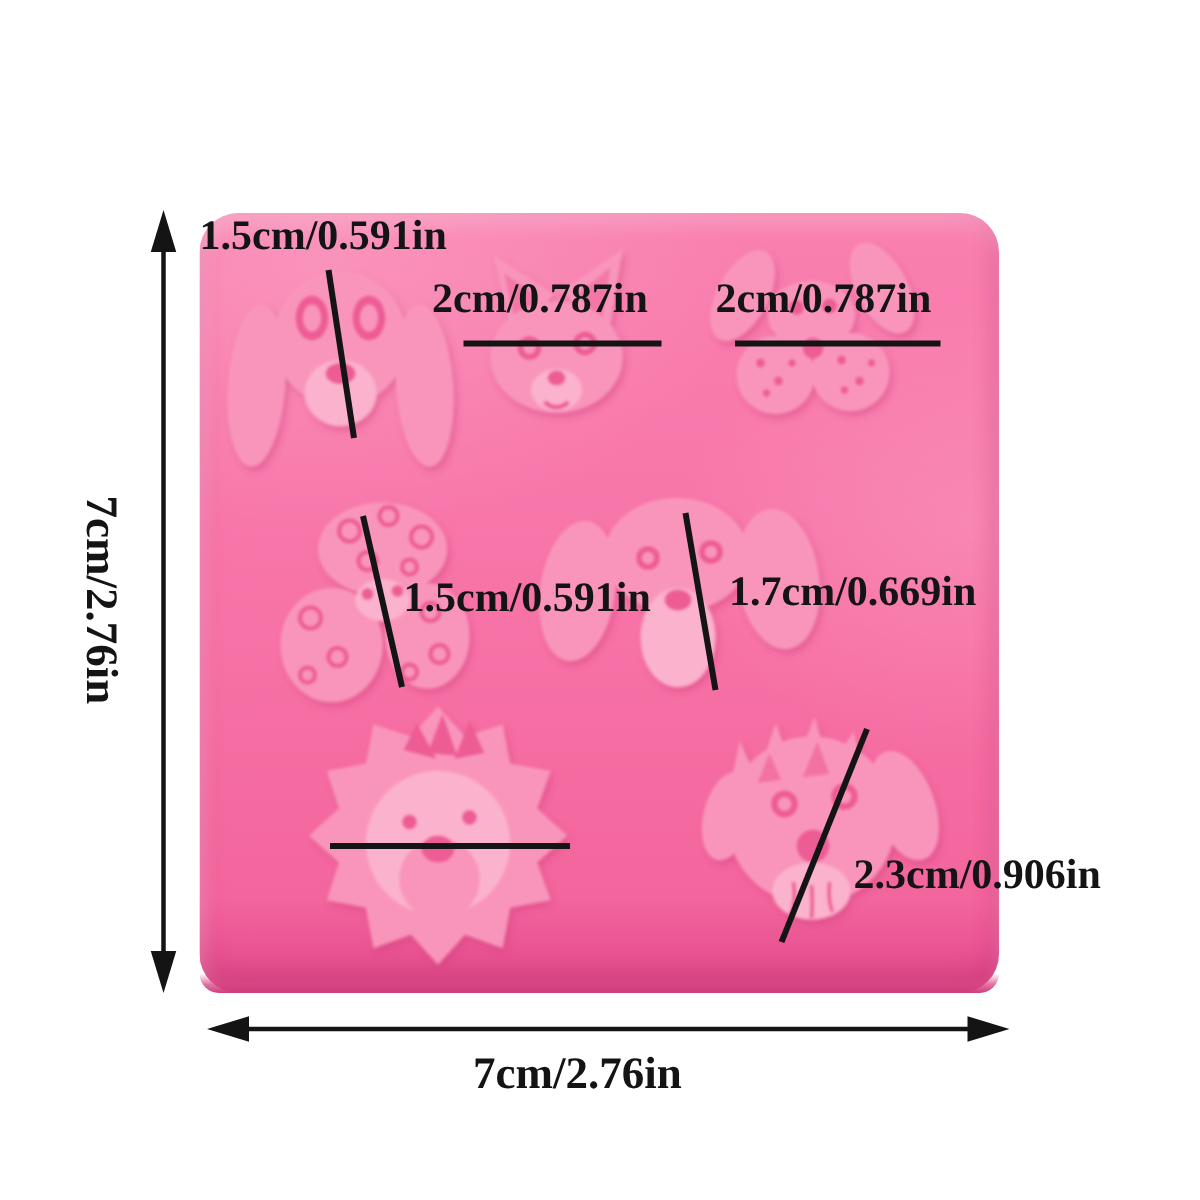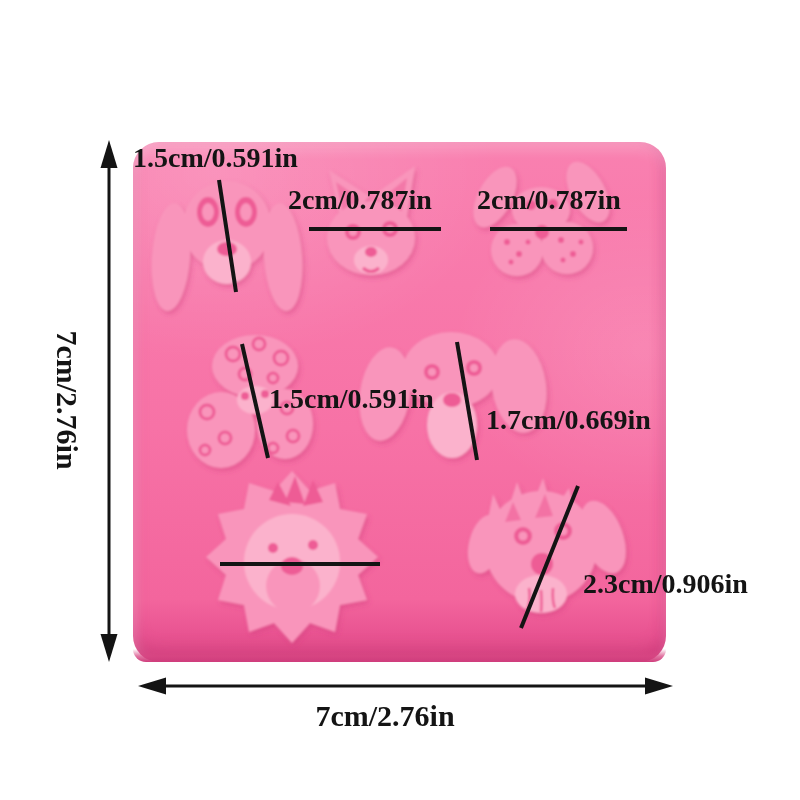--- a/index.html
+++ b/index.html
@@ -209,24 +209,24 @@
   </svg>
 
   <div class="dim-label" style="left:133px;top:143px;">1.5cm/0.591in</div>
 
   <div class="dim-label" style="left:288px;top:185px;">2cm/0.787in</div>
 
   <div class="dim-label" style="left:477px;top:185px;">2cm/0.787in</div>
 
   <div class="dim-label" style="left:269px;top:384px;">1.5cm/0.591in</div>
 
-  <div class="dim-label" style="left:486px;top:405px;">1.7cm/0.669in</div>
-
-
-  <div class="dim-label" style="left:583px;top:569px;">2.3cm/0.906in</div>
+  <div class="dim-label" style="left:486px;top:380px;">1.7cm/0.669in</div>
+
+
+  <div class="dim-label" style="left:569px;top:569px;">2.3cm/0.906in</div>
 
   <div class="height-label-wrap">
     <span class="dim-label overall-label" style="position:static;">7cm/2.76in</span>
   </div>
 
   <div class="width-label-wrap">
     <span class="dim-label overall-label" style="position:static;">7cm/2.76in</span>
   </div>
 
 </div>

